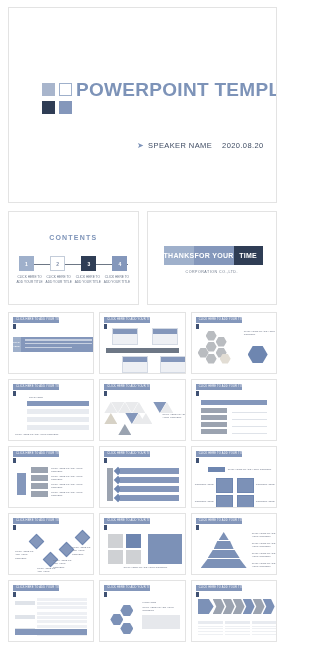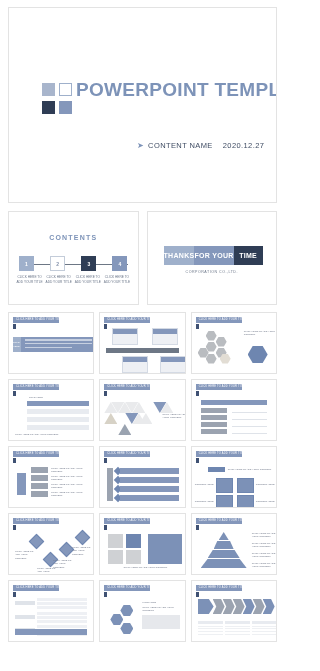--- a/index.html
+++ b/index.html
@@ -166,22 +166,22 @@
         <span class="sq c2"></span>
         <span class="hero-title">POWERPOINT TEMPLATE</span>
       </div>
       <div class="hero-sub-row">
         <span class="sq c3"></span>
         <span class="sq c4"></span>
       </div>
     </div>
     <div class="hero-speaker">
       <span class="arrow-ic">➤</span>
-      <span>CONTENT NAME</span>
-      <span class="sp-date">2020.12.27</span>
+      <span>SPEAKER NAME</span>
+      <span class="sp-date">2020.08.20</span>
     </div>
   </div>
 
   <div class="mid-row">
 
     <div class="slide mid">
       <div class="contents-title">CONTENTS</div>
       <div class="timeline"></div>
       <div class="tl-nodes">
         <div class="tl-node n1">1</div>

